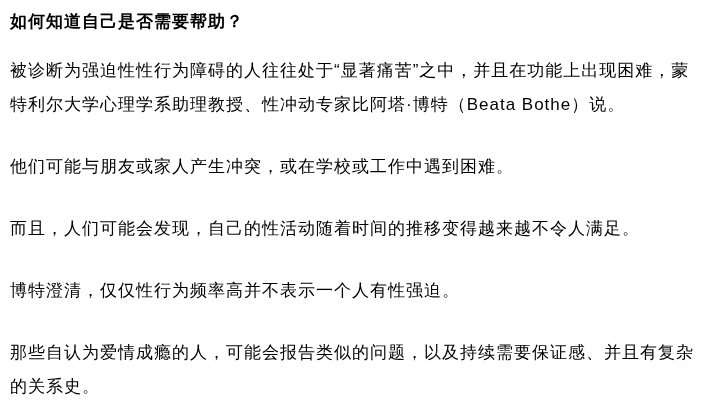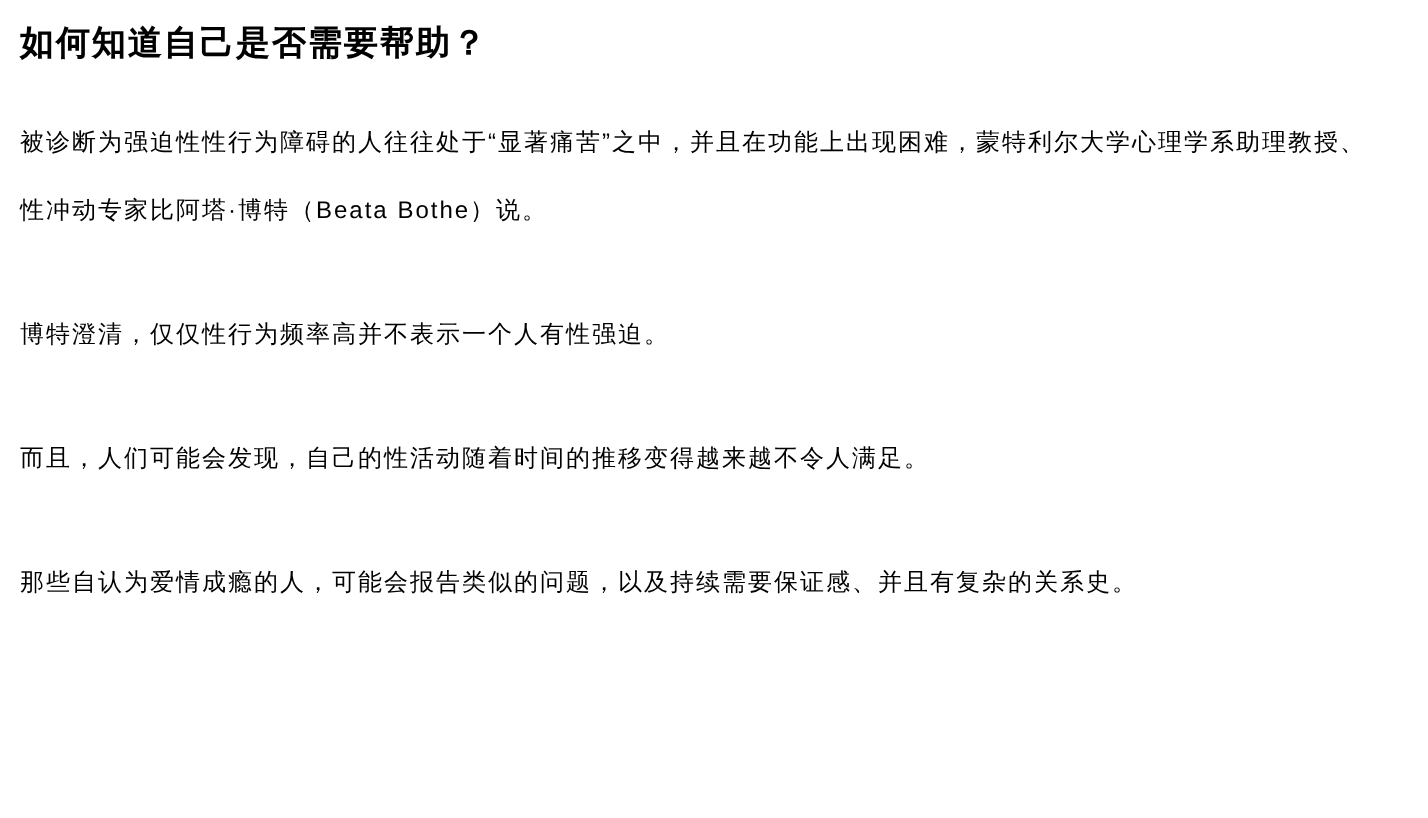--- a/index.html
+++ b/index.html
@@ -22,35 +22,36 @@
   .article-heading {
     margin: 0 0 20px 0;
     font-size: 17px;
     font-weight: 700;
     line-height: 24px;
     letter-spacing: 1px;
     color: #000000;
   }
   .article-paragraph {
     margin: 0 0 28px 0;
-    font-size: 12px;
+    font-size: 17px;
     font-weight: 400;
     line-height: 34px;
     letter-spacing: 1px;
     color: #000000;
     text-align: left;
   }
 </style>
 </head>
 <body>
 
 <main class="article">
   <h2 class="article-heading">如何知道自己是否需要帮助？</h2>
 
   <p class="article-paragraph">被诊断为强迫性性行为障碍的人往往处于“显著痛苦”之中，并且在功能上出现困难，蒙特利尔大学心理学系助理教授、性冲动专家比阿塔·博特（Beata Bothe）说。</p>
 
+  <p class="article-paragraph">他们可能与朋友或家人产生冲突，或在学校或工作中遇到困难。</p>
+
+  <p class="article-paragraph">而且，人们可能会发现，自己的性活动随着时间的推移变得越来越不令人满足。</p>
 
   <p class="article-paragraph">博特澄清，仅仅性行为频率高并不表示一个人有性强迫。</p>
-
-  <p class="article-paragraph">而且，人们可能会发现，自己的性活动随着时间的推移变得越来越不令人满足。</p>
 
   <p class="article-paragraph">那些自认为爱情成瘾的人，可能会报告类似的问题，以及持续需要保证感、并且有复杂的关系史。</p>
 </main>
 
 </body></html>

